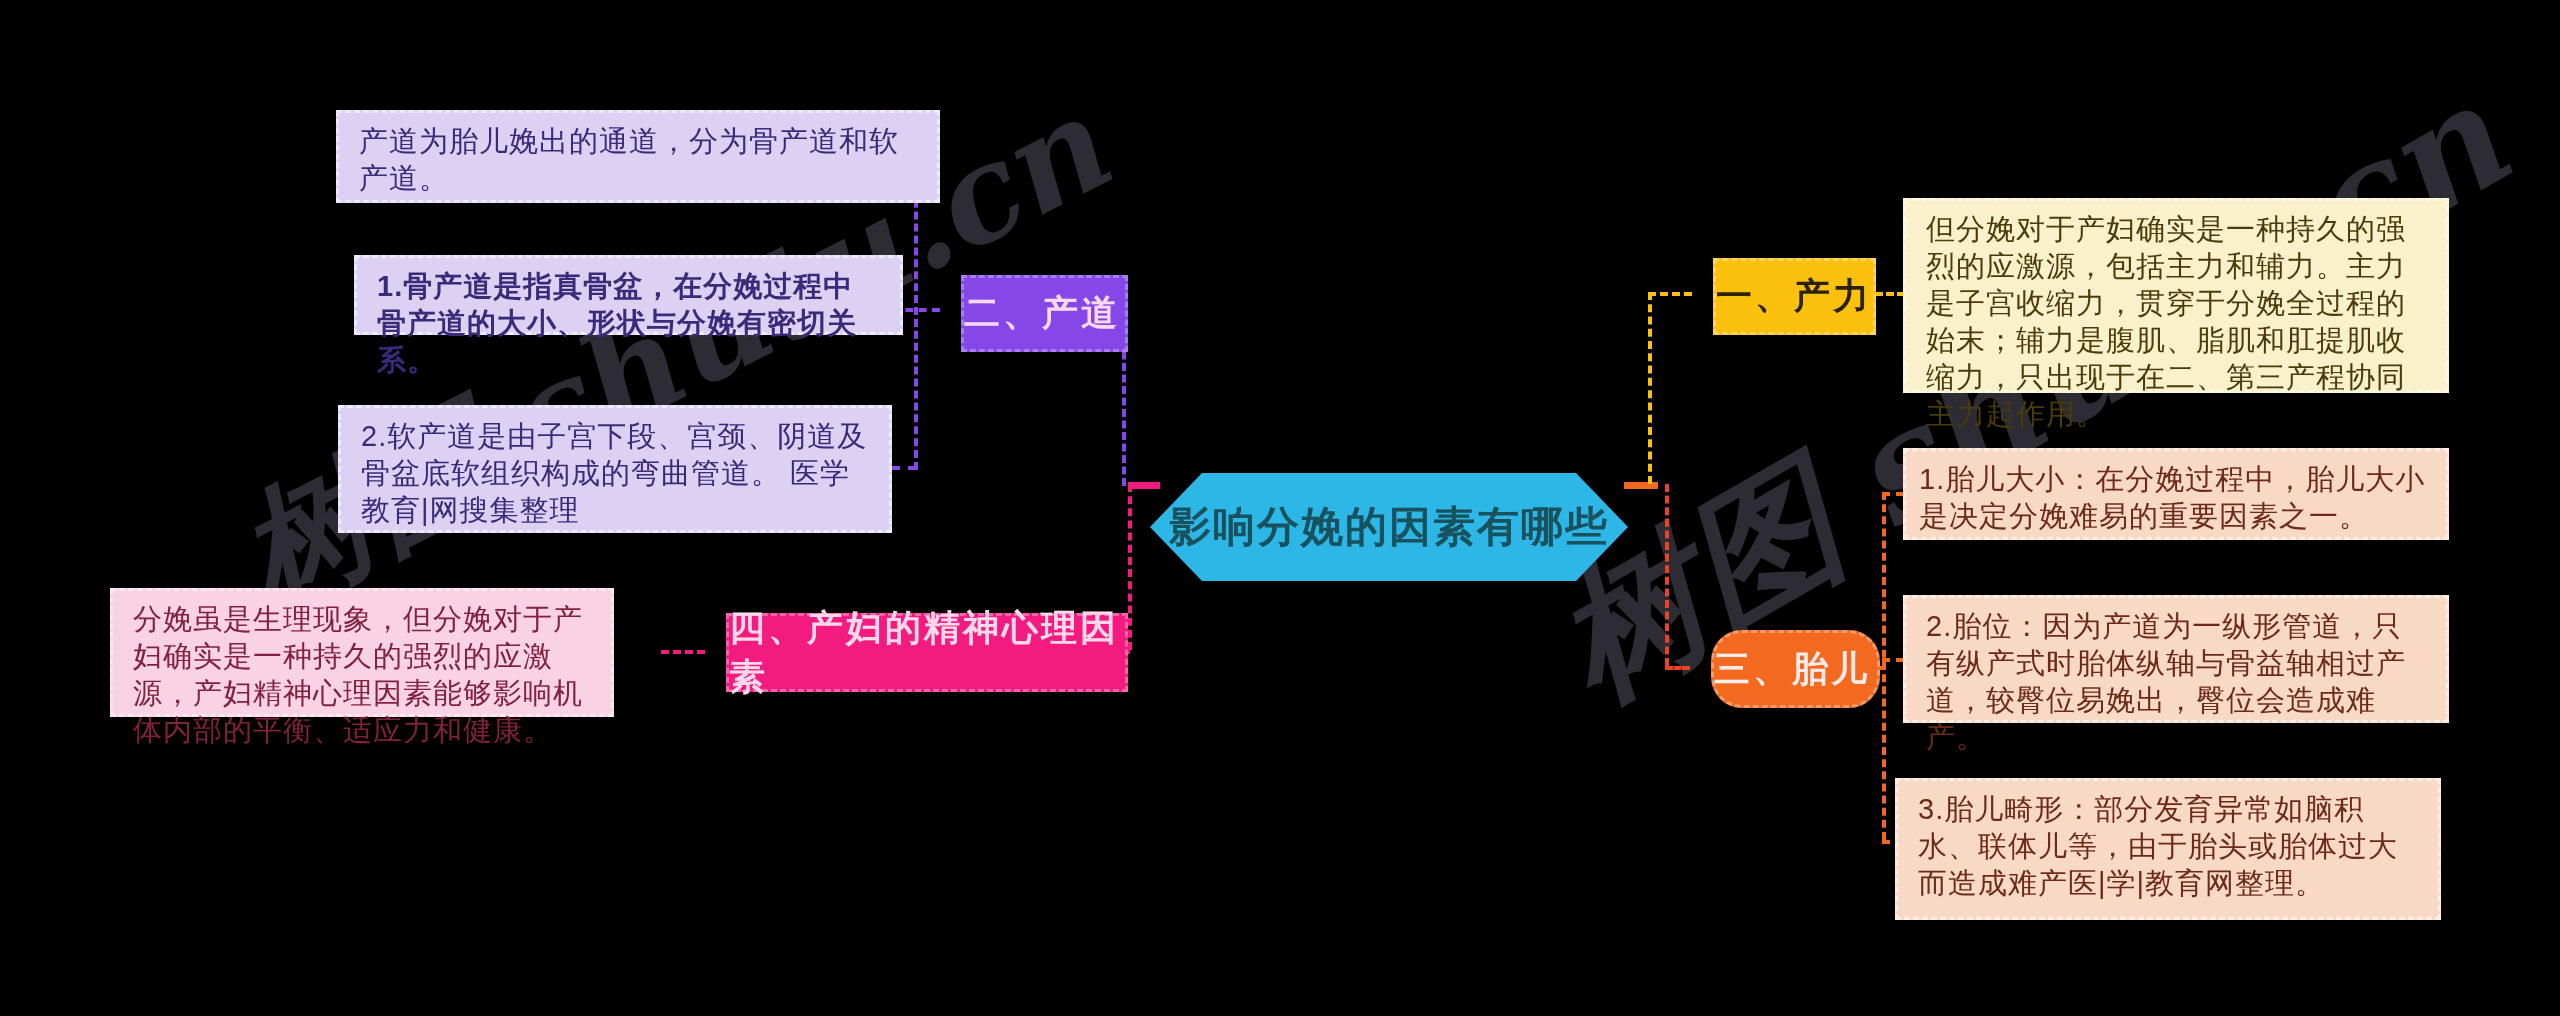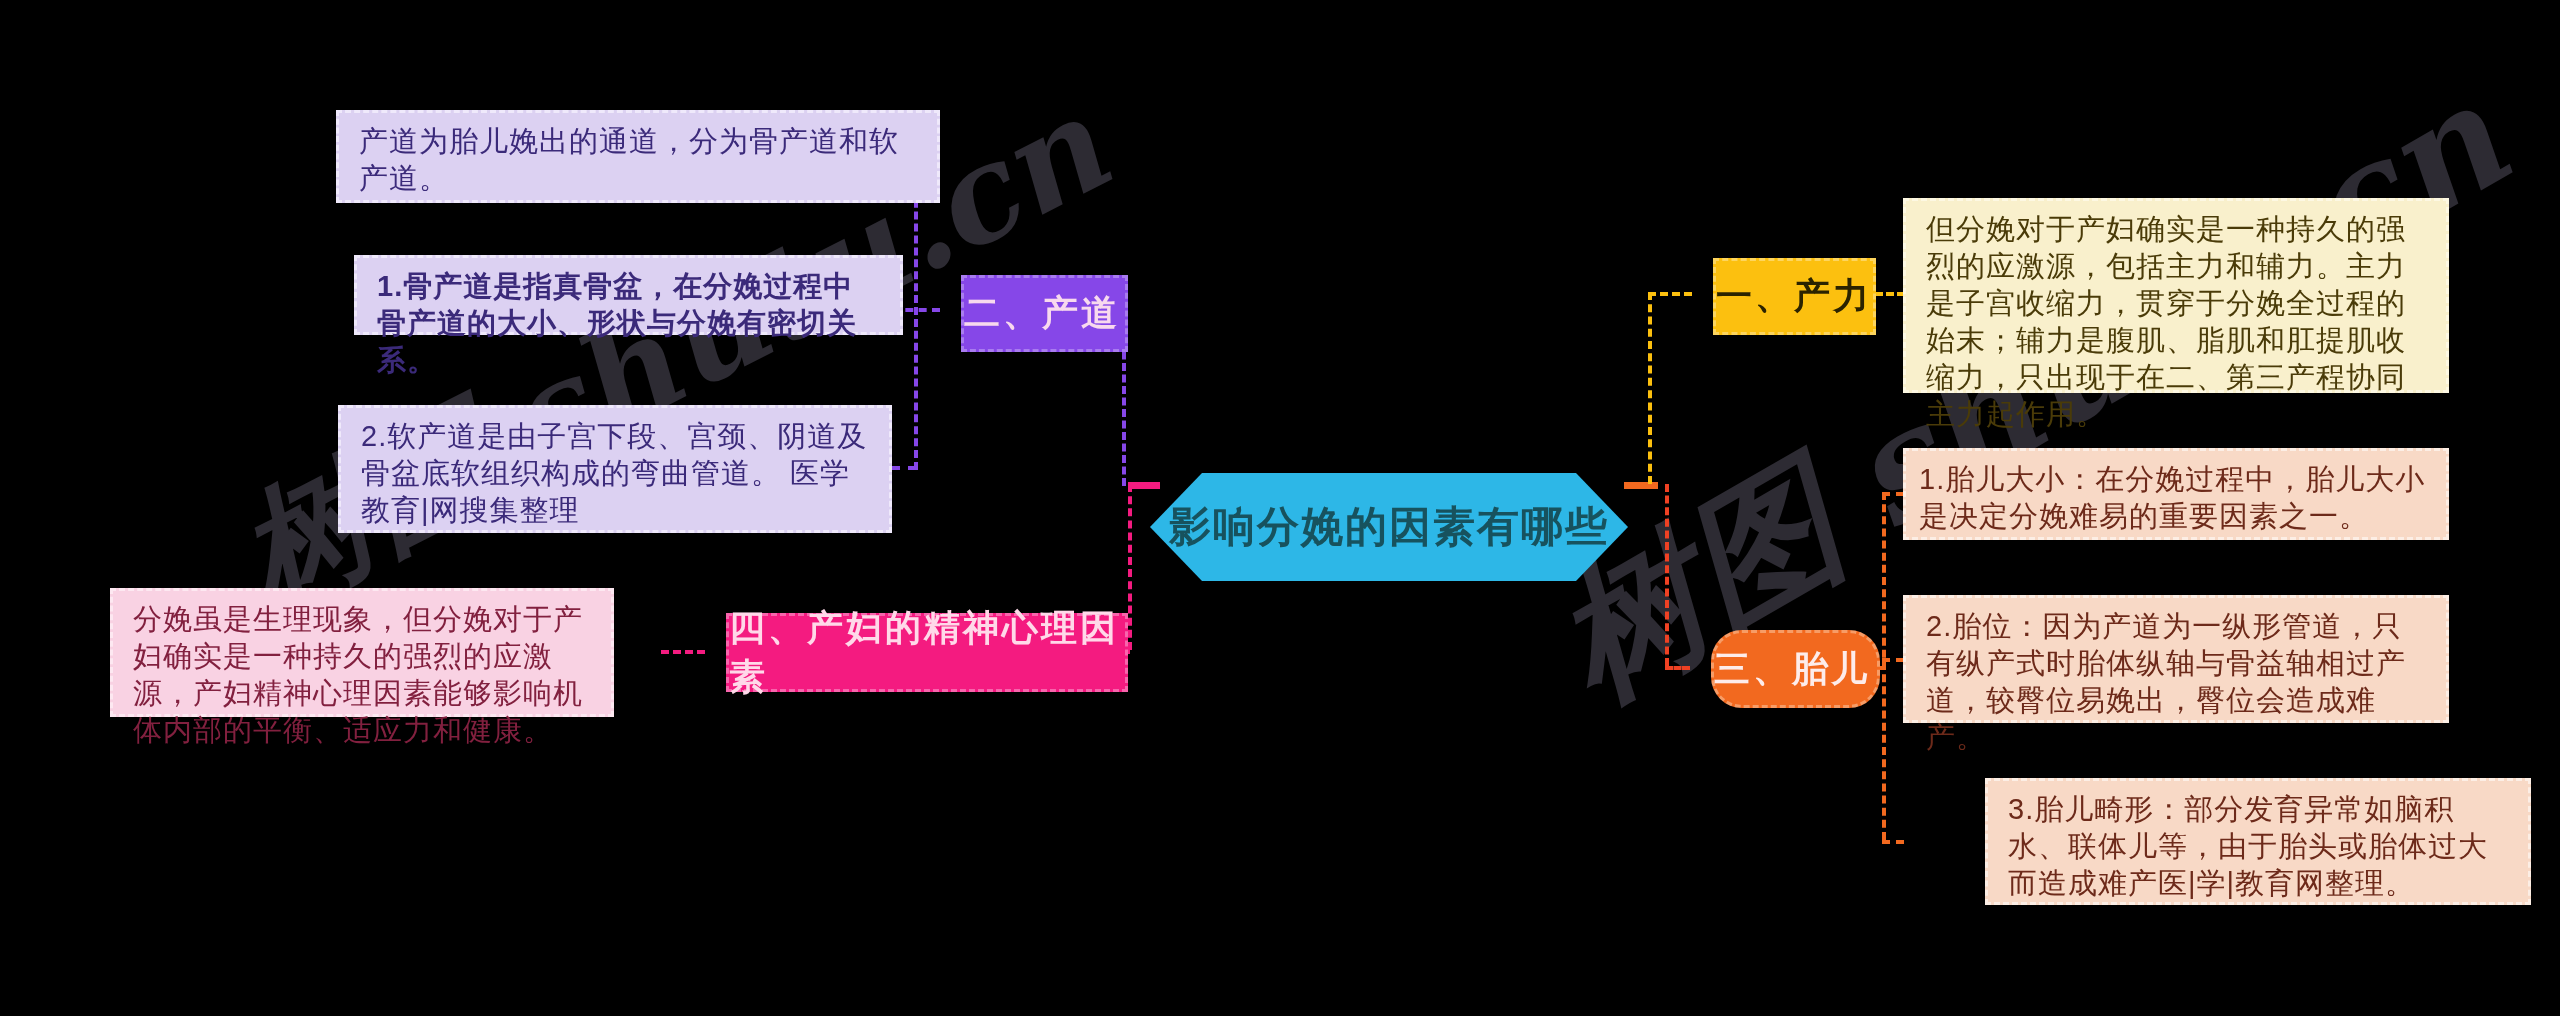--- a/index.html
+++ b/index.html
@@ -103,21 +103,21 @@
 
 <div class="topic topic-orange" style="left:1688px;top:630px;width:169px;height:78px;">
   <span>三、胎儿</span>
 </div>
 <div class="note note-peach" style="left:1903px;top:448px;width:546px;height:92px;padding-left:13px;">
   <span>1.胎儿大小：在分娩过程中，胎儿大小是决定分娩难易的重要因素之一。</span>
 </div>
 <div class="note note-peach" style="left:1903px;top:595px;width:546px;height:128px;">
   <span>2.胎位：因为产道为一纵形管道，只有纵产式时胎体纵轴与骨益轴相过产道，较臀位易娩出，臀位会造成难产。</span>
 </div>
-<div class="note note-peach" style="left:1985px;top:778px;width:546px;height:127px;">
+<div class="note note-peach" style="left:1895px;top:778px;width:546px;height:142px;">
   <span>3.胎儿畸形：部分发育异常如脑积水、联体儿等，由于胎头或胎体过大而造成难产医|学|教育网整理。</span>
 </div>
 
 <div class="topic topic-magenta" style="left:703px;top:613px;width:402px;height:79px;">
   <span>四、产妇的精神心理因素</span>
 </div>
 <div class="note note-pink" style="left:110px;top:588px;width:504px;height:129px;">
   <span>分娩虽是生理现象，但分娩对于产妇确实是一种持久的强烈的应激源，产妇精神心理因素能够影响机体内部的平衡、适应力和健康。</span>
 </div>
 

